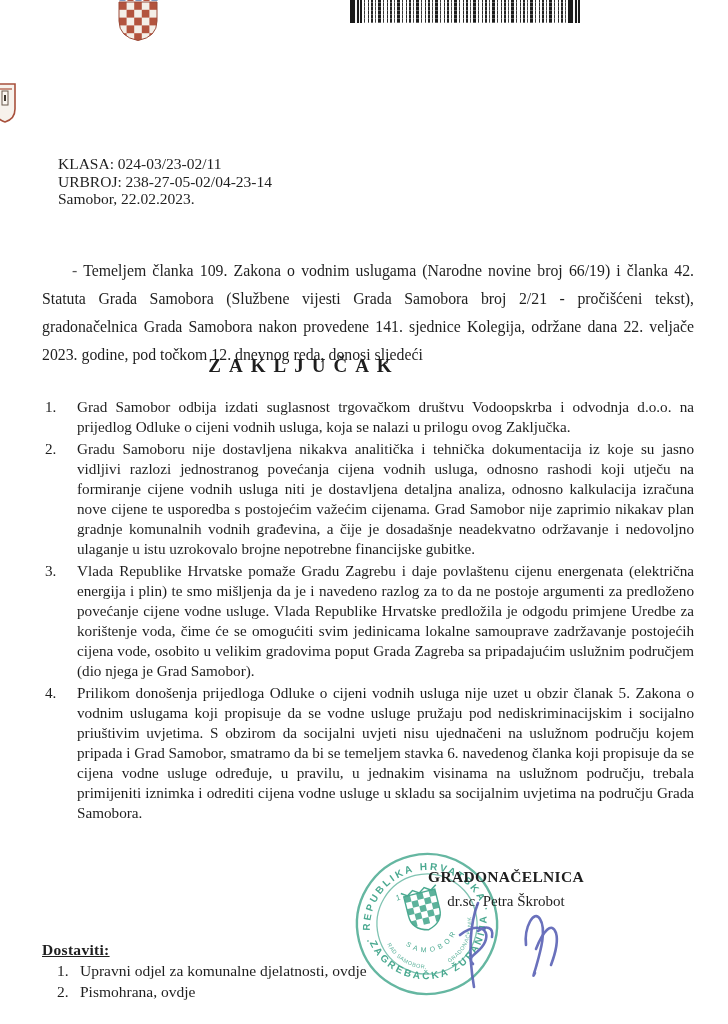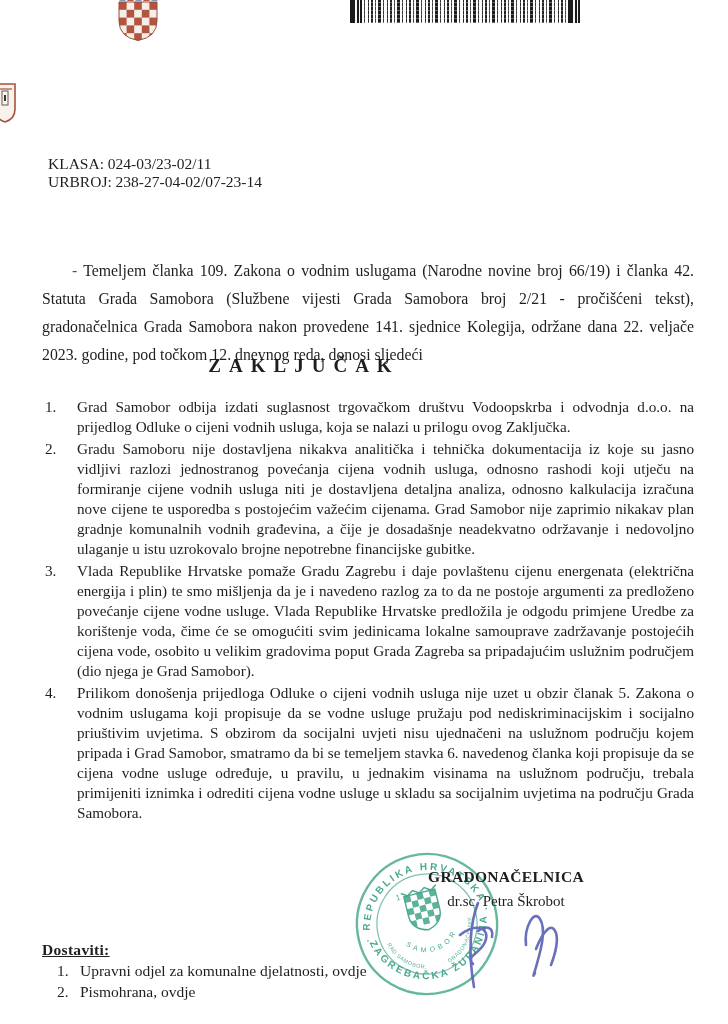--- a/index.html
+++ b/index.html
@@ -39,21 +39,21 @@
     position:absolute;left:17px;top:41px;width:242px;
     text-align:center;color:#8d8883;
   }
   .org-line1{font-size:13px;letter-spacing:2.5px;font-weight:bold;}
   .org-line2{font-size:15px;letter-spacing:1.8px;font-weight:bold;margin-top:5px;}
   .org-line3{font-size:13.5px;letter-spacing:3px;font-weight:bold;margin-top:8px;}
   .org-line4{font-size:12.5px;letter-spacing:.5px;margin-top:4px;color:#95908a;}
   .left-emblem{position:absolute;left:-6px;top:83px;}
 
   
-  .meta{position:absolute;left:48px;top:155px;font-size:15.5px;line-height:17.5px;}
+  .meta{position:absolute;left:58px;top:155px;font-size:15.5px;line-height:17.5px;}
 
   
   .intro{
     position:absolute;left:42px;top:241px;width:652px;
     font-size:15.8px;line-height:28px;text-align:justify;text-indent:30px;
   }
   .intro .mark{color:#555;padding-right:6px;}
 
   
   .doc-title{
@@ -125,21 +125,22 @@
   <svg class="left-emblem" width="22" height="40" viewBox="0 0 22 40">
     <path d="M1,1 L21,1 L21,26 Q21,36 11,39 Q1,36 1,26 Z" fill="#f7f2ec" stroke="#a8503c" stroke-width="1.6"></path>
     <rect x="8" y="8" width="6" height="14" fill="#faf6f0" stroke="#6b5b4e" stroke-width="1"></rect>
     <rect x="10" y="12" width="2" height="6" fill="#3c342c"></rect>
     <path d="M4,6 L18,6" stroke="#a8503c" stroke-width="1.2"></path>
   </svg>
 
 
   <div class="meta">
     <div>KLASA: 024-03/23-02/11</div>
-    <div>URBROJ: 238-27-04-02/07-23-14</div>
+    <div>URBROJ: 238-27-05-02/04-23-14</div>
+    <div>Samobor, 22.02.2023.</div>
   </div>
 
   <p class="intro"><span class="mark">-</span><span>Temeljem članka 109. Zakona o vodnim uslugama (Narodne novine broj 66/19) i članka 42. Statuta Grada Samobora (Službene vijesti Grada Samobora broj 2/21 - pročišćeni tekst), gradonačelnica Grada Samobora nakon provedene 141. sjednice Kolegija, održane dana 22. veljače 2023. godine, pod točkom 12. dnevnog reda, donosi sljedeći</span></p>
 
   <div class="doc-title">ZAKLJUČAK</div>
 
   <div class="items">
     <div class="item">
       <span class="num">1.</span>
       <span class="txt">Grad Samobor odbija izdati suglasnost trgovačkom društvu Vodoopskrba i odvodnja d.o.o. na prijedlog Odluke o cijeni vodnih usluga, koja se nalazi u prilogu ovog Zaključka.</span>

